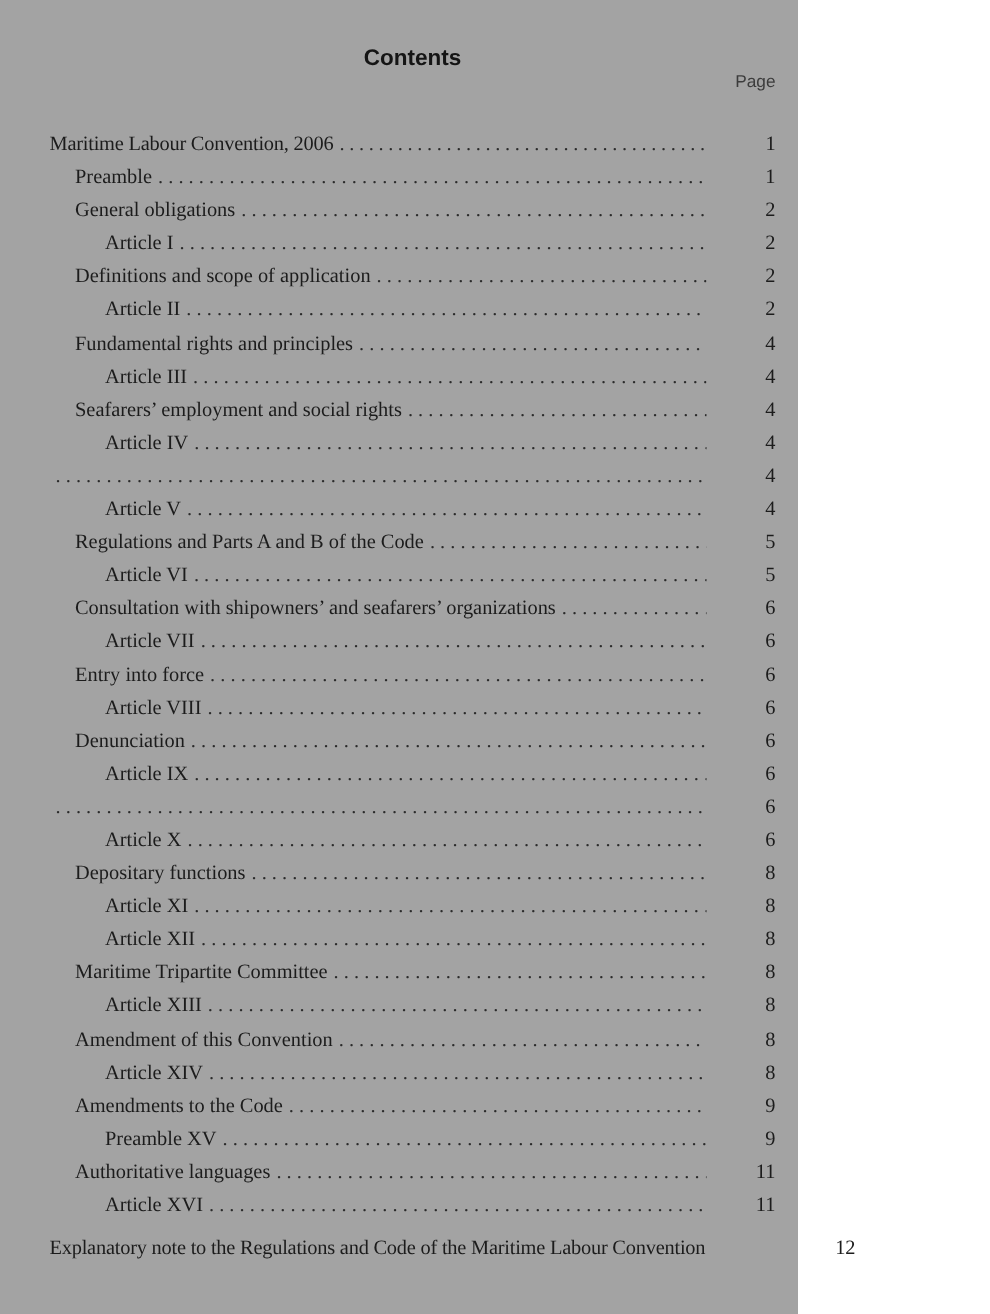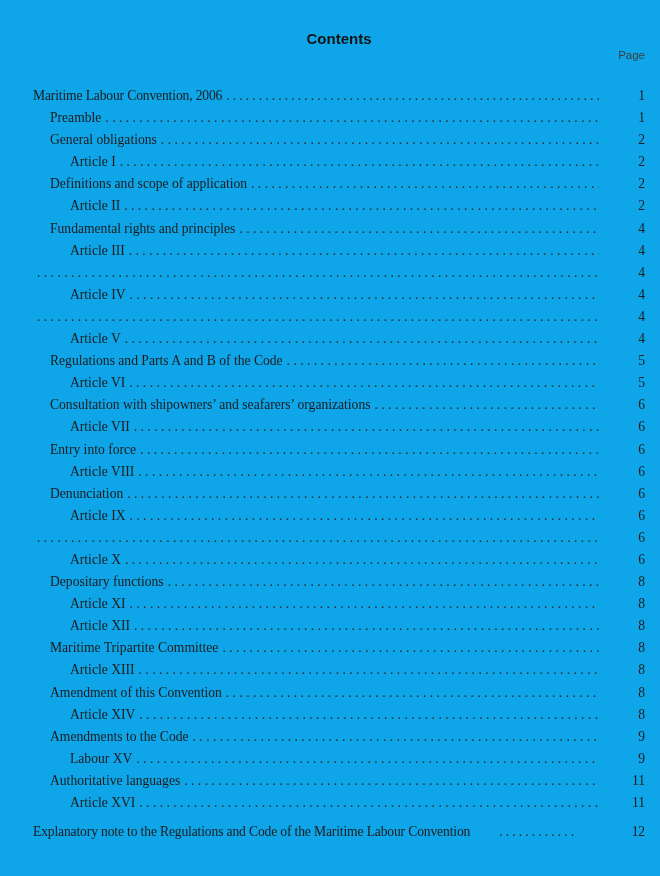--- a/index.html
+++ b/index.html
@@ -4,23 +4,23 @@
 <style>
   * { margin: 0; padding: 0; box-sizing: border-box; }
   html, body { background: #ffffff; }
   body {
     width: 660px; height: 876px;
     font-family: "Liberation Serif", serif;
     color: #1c1c1c;
     overflow: hidden;
   }
   .doc {
-    width: 660px; height: 876px;
+    width: 532px; height: 876px;
     padding: 30px 15px 0 33px;
-    background: #0ea5e9;
+    background: #a3a3a3;
   }
   .title {
     text-align: center;
     font-family: "Liberation Sans", sans-serif;
     font-weight: 700;
     font-size: 15px;
     line-height: 18px;
     color: #151515;
   }
   .col-header {
@@ -110,20 +110,21 @@
     <span class="pagenum">4</span>
   </div>
 
   <div class="row lvl-2">
     <span class="label">Article III</span>
     <span class="dots"></span>
     <span class="pagenum">4</span>
   </div>
 
   <div class="row lvl-1">
+    <span class="label">Seafarers’ employment and social rights</span>
     <span class="dots"></span>
     <span class="pagenum">4</span>
   </div>
 
   <div class="row lvl-2">
     <span class="label">Article IV</span>
     <span class="dots"></span>
     <span class="pagenum">4</span>
   </div>
 
@@ -239,21 +240,21 @@
     <span class="pagenum">8</span>
   </div>
 
   <div class="row lvl-1">
     <span class="label">Amendments to the Code</span>
     <span class="dots"></span>
     <span class="pagenum">9</span>
   </div>
 
   <div class="row lvl-2">
-    <span class="label">Labour XV</span>
+    <span class="label">Preamble XV</span>
     <span class="dots"></span>
     <span class="pagenum">9</span>
   </div>
 
   <div class="row lvl-1">
     <span class="label">Authoritative languages</span>
     <span class="dots"></span>
     <span class="pagenum">11</span>
   </div>
 

